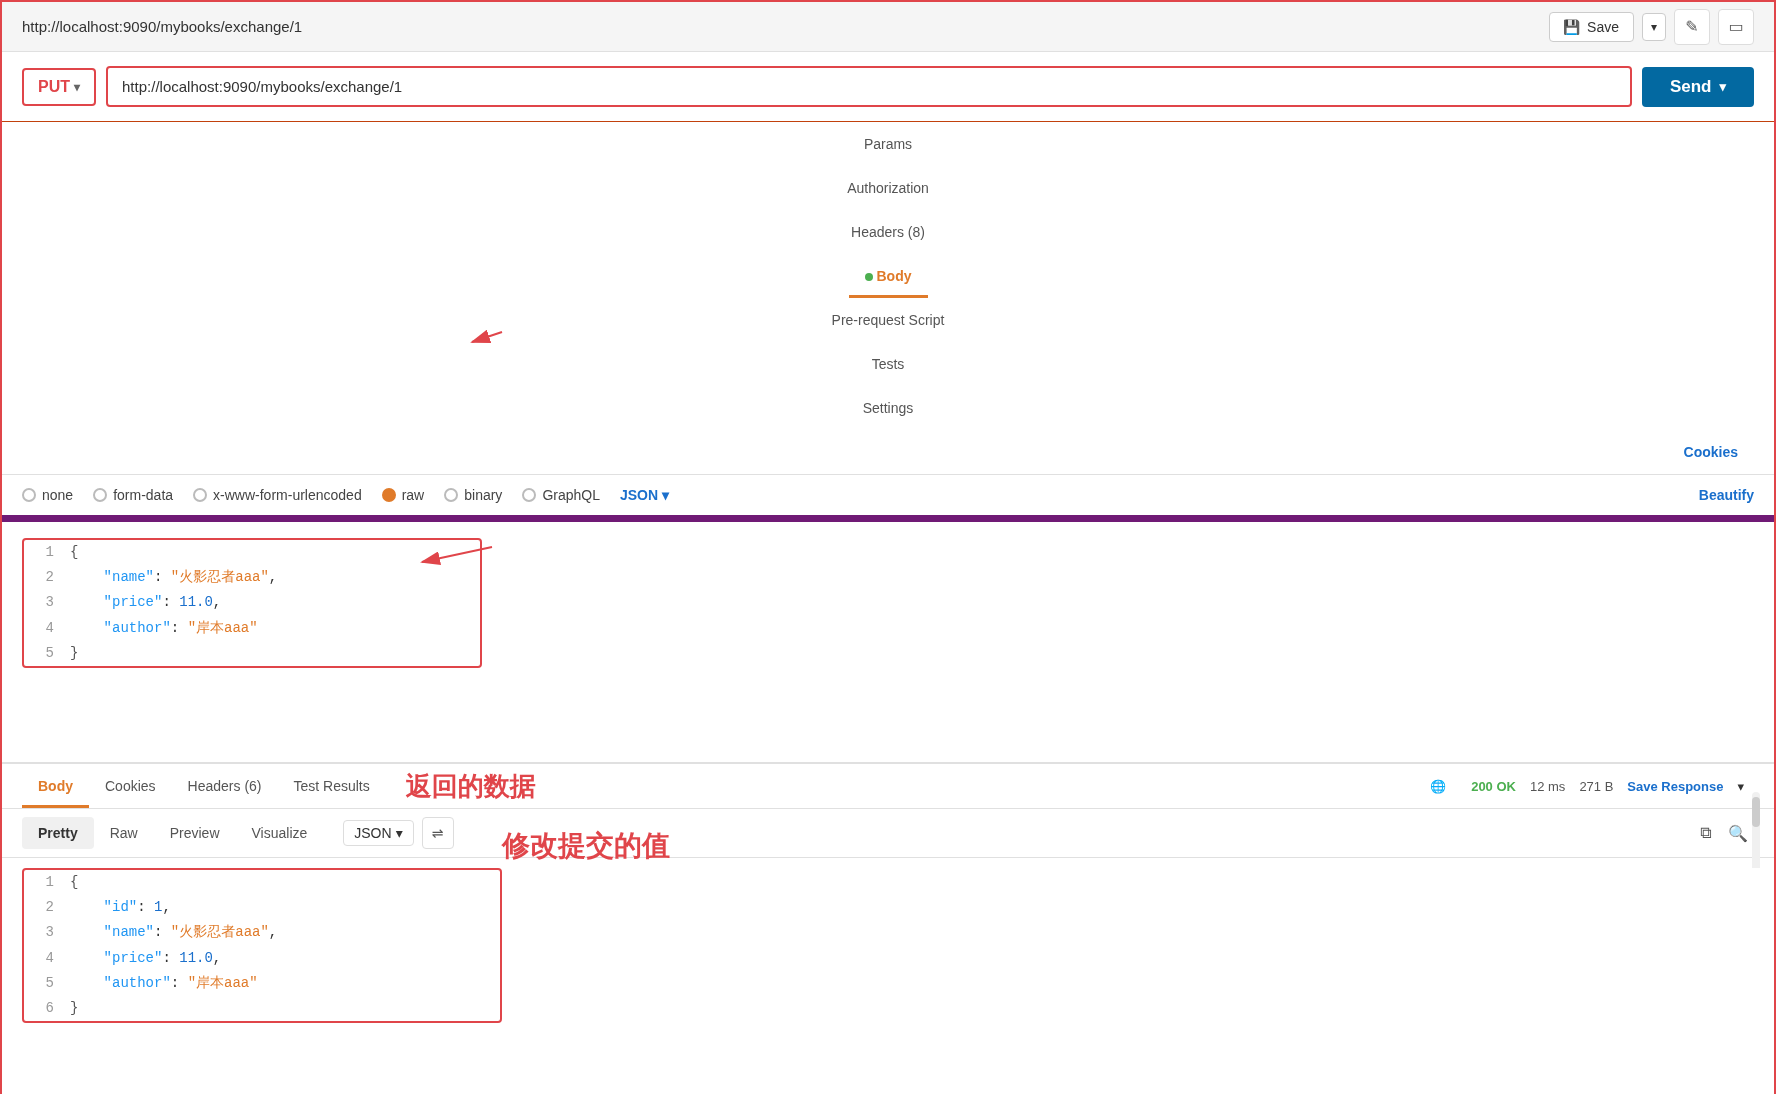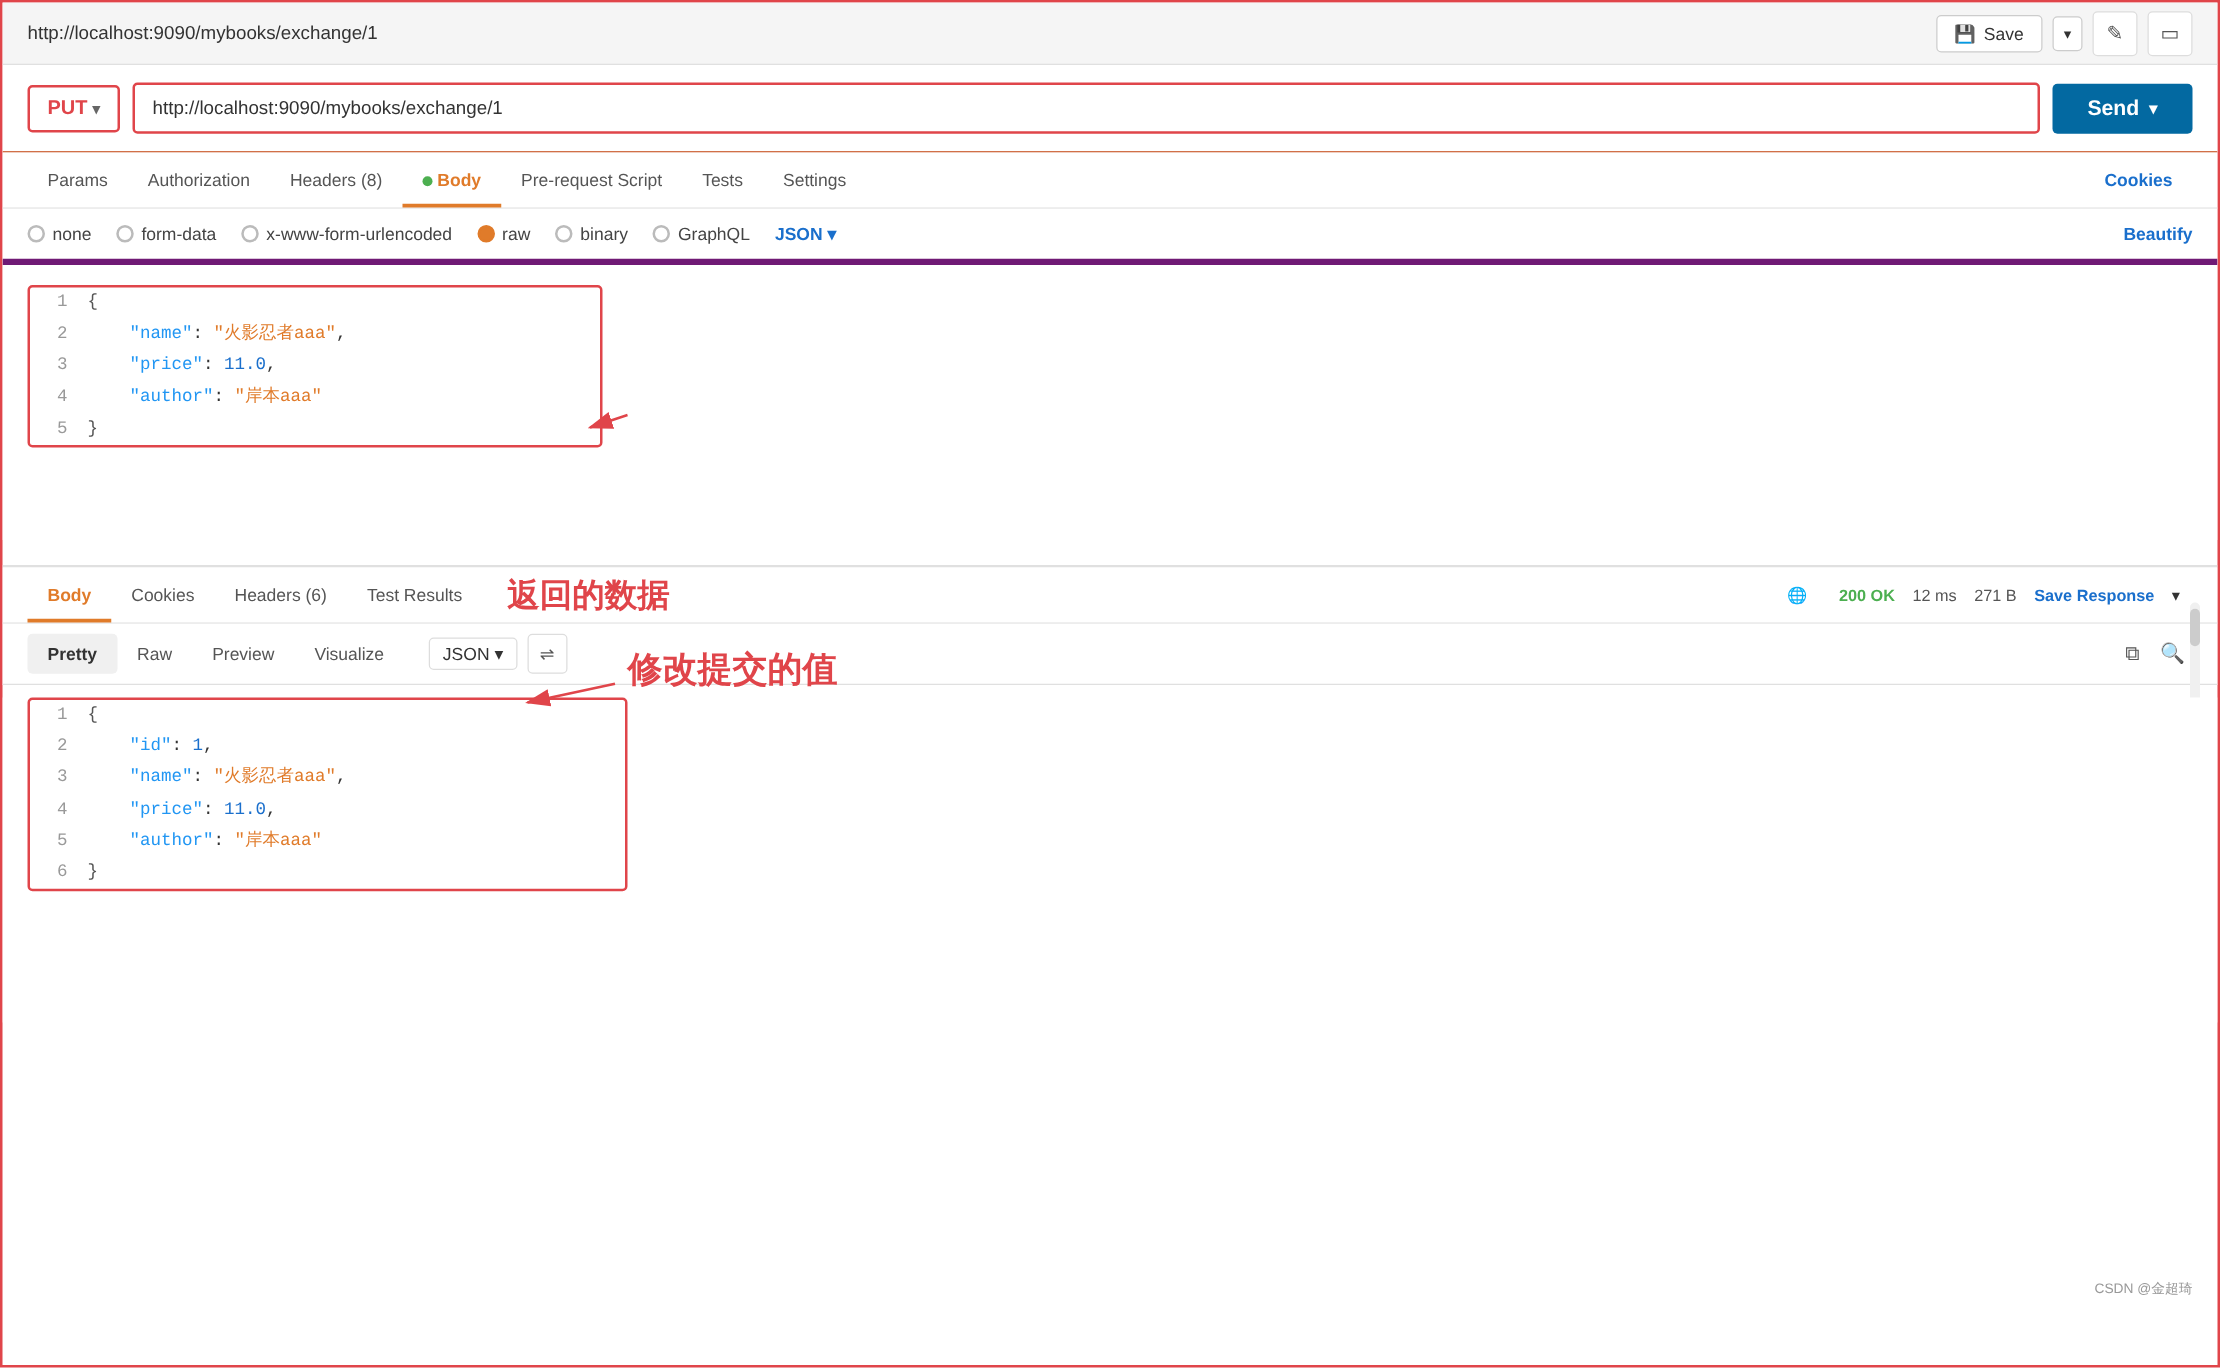--- a/index.html
+++ b/index.html
@@ -121,20 +121,21 @@
       font-size: 13px;
     }
 
     
     .tabs-bar {
       display: flex;
       align-items: center;
       padding: 0 20px;
       border-bottom: 1px solid #e0e0e0;
       background: #fff;
+      flex-direction: column;
     }
     .tab-item {
       padding: 14px 16px;
       font-size: 14px;
       color: #555;
       cursor: pointer;
       position: relative;
       white-space: nowrap;
     }
     .tab-item.active {
@@ -163,21 +164,21 @@
       margin-right: 4px;
     }
     .dot-green { background: #4caf50; }
 
     
     .body-type-bar {
       display: flex;
       align-items: center;
       padding: 12px 20px;
       gap: 20px;
-      border-bottom: 5px solid #701a75;
+      border-bottom: 7px solid #701a75;
       background: #fff;
     }
     .radio-option {
       display: flex;
       align-items: center;
       gap: 6px;
       font-size: 14px;
       color: #444;
       cursor: pointer;
     }

